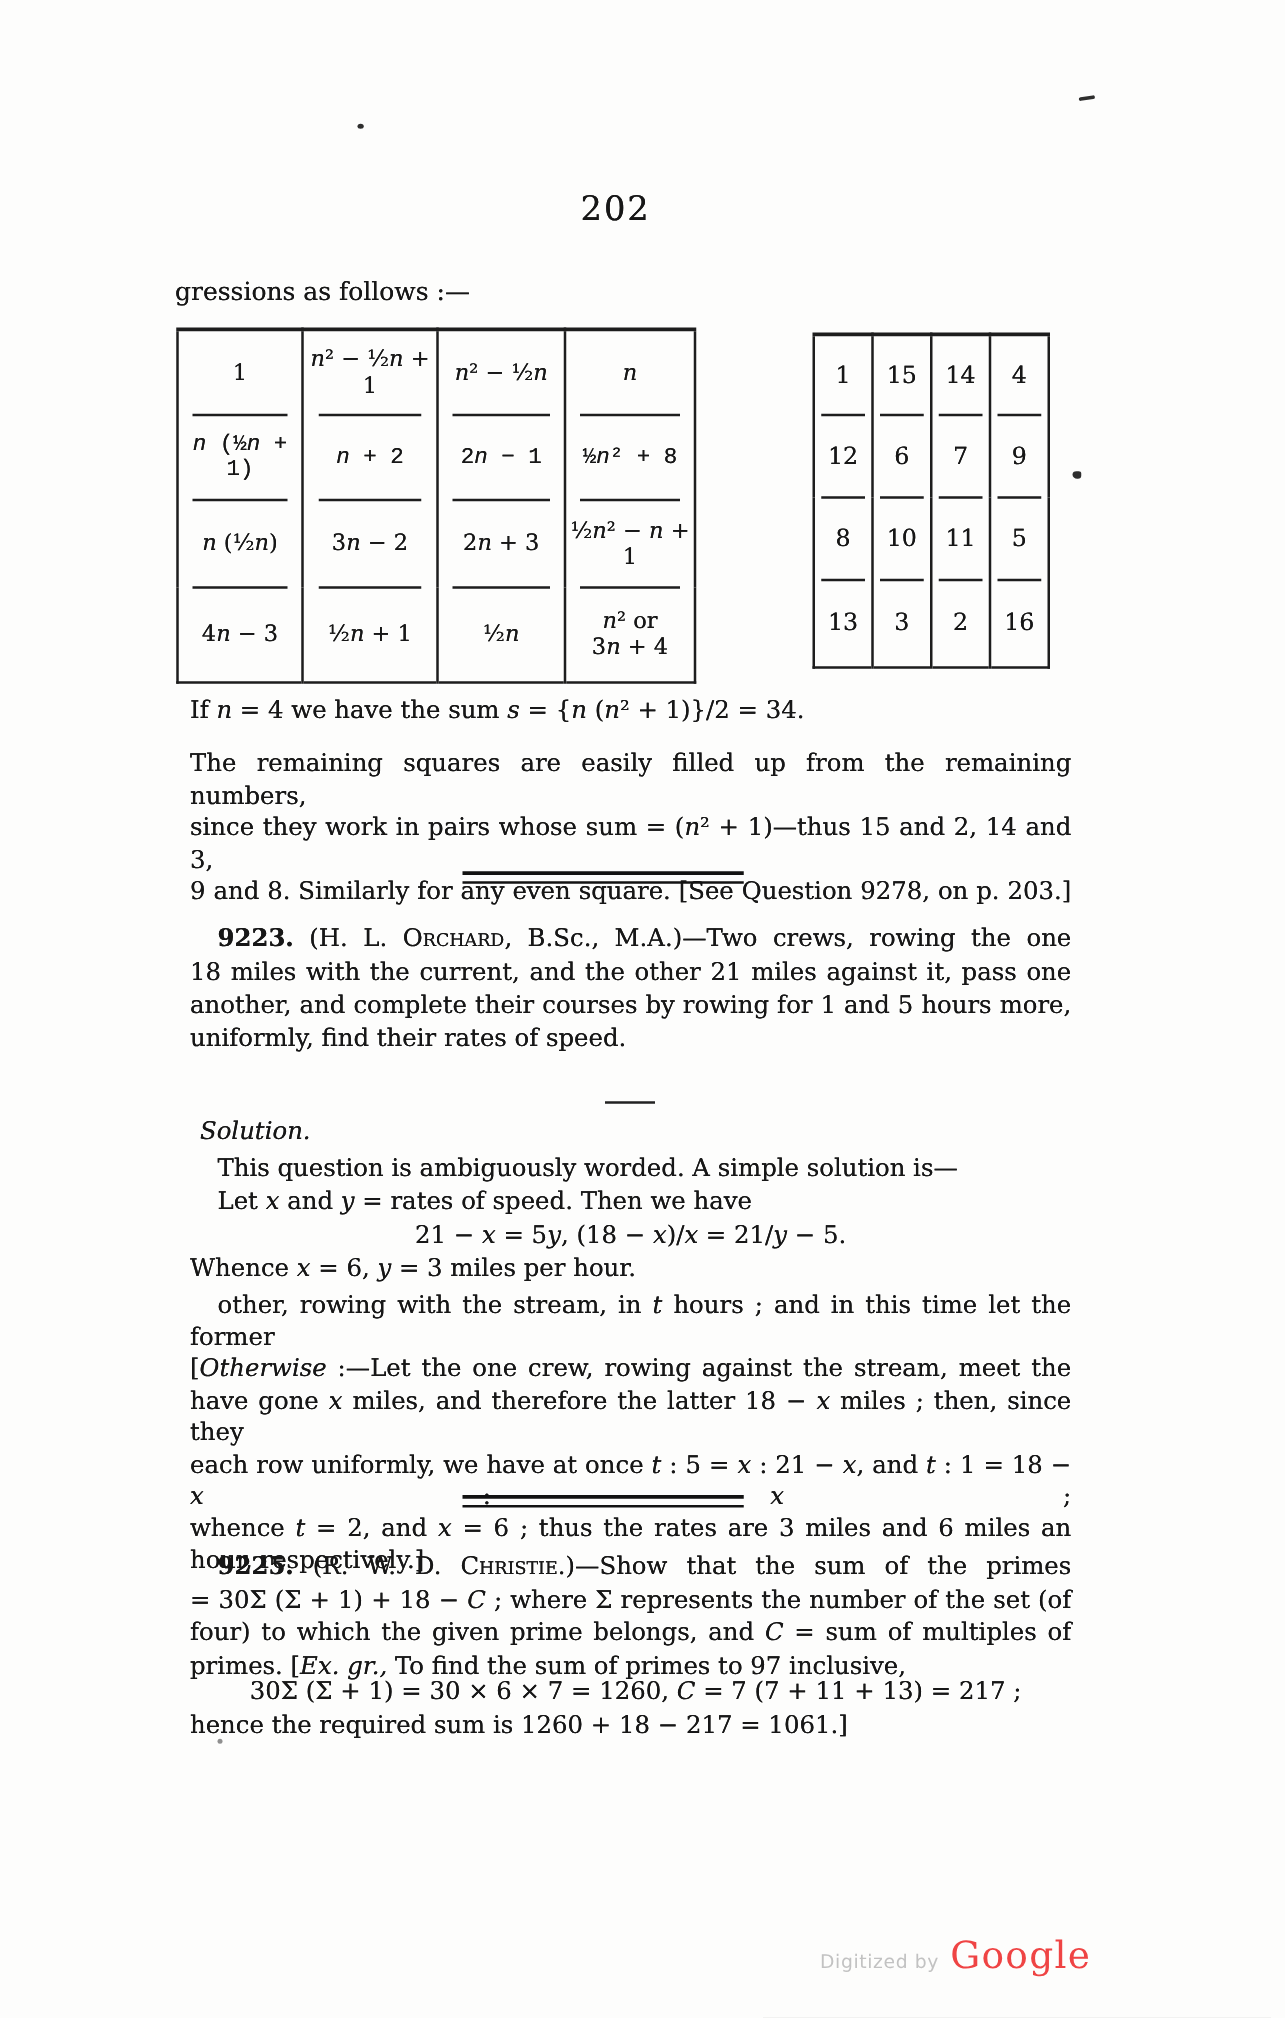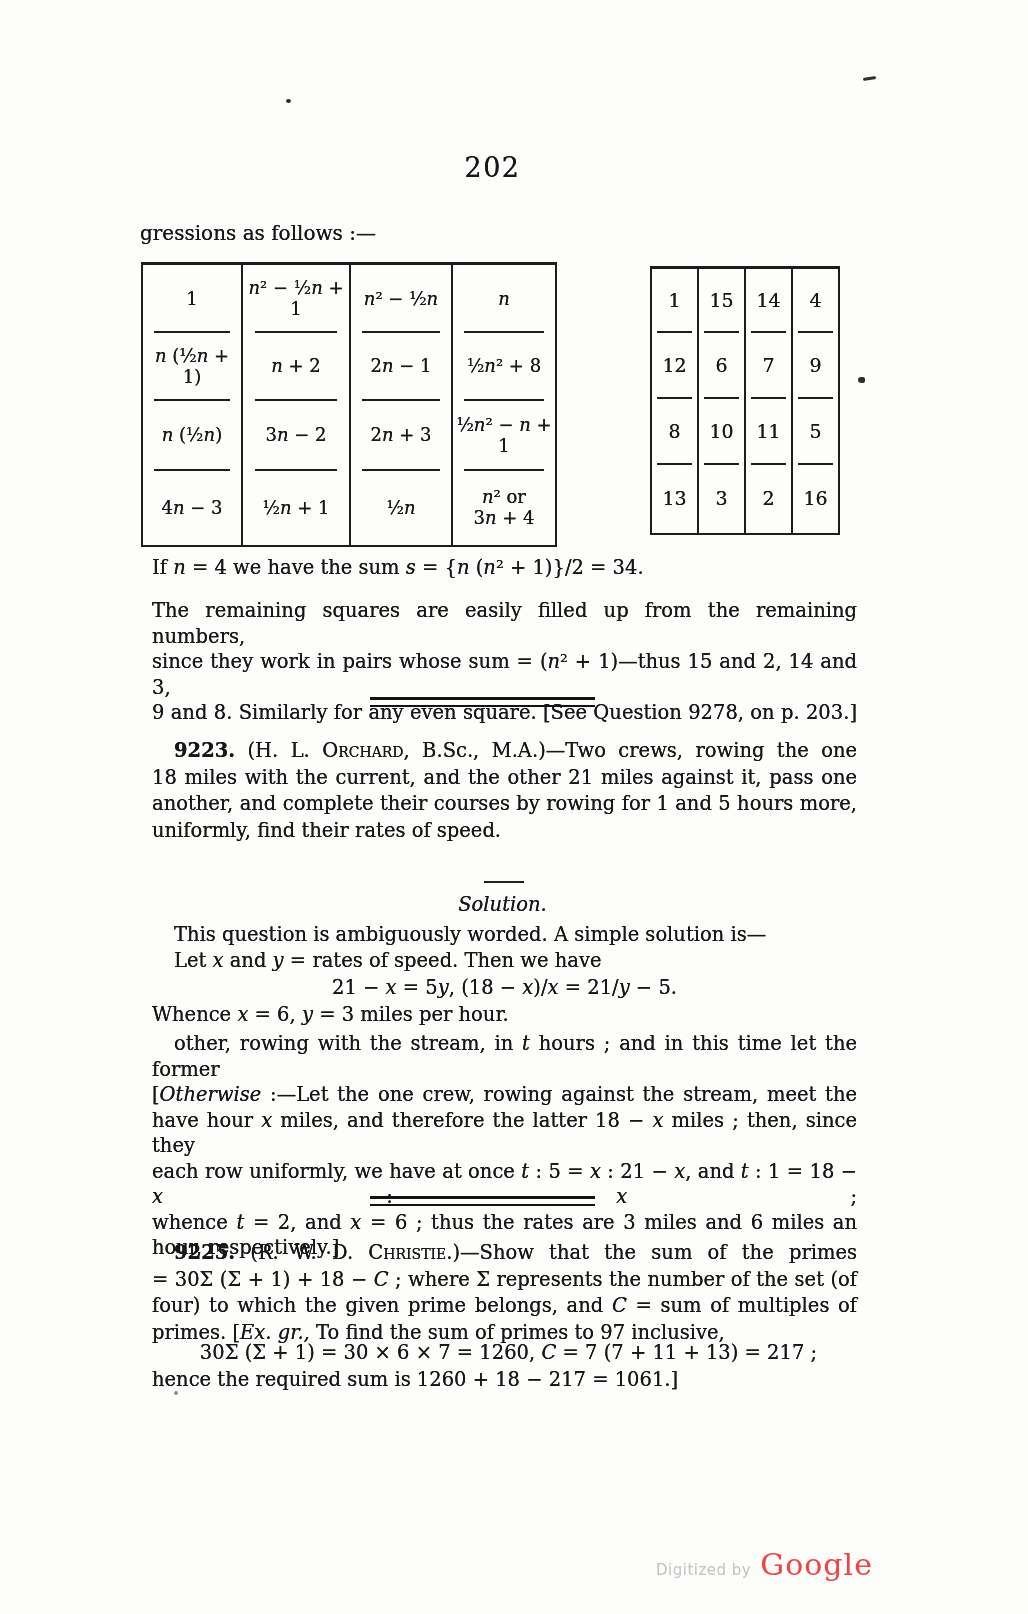--- a/index.html
+++ b/index.html
@@ -23,21 +23,21 @@
   table.scan{position:absolute;border-collapse:collapse;table-layout:fixed;
              border:2px solid #1d1d1d;border-top-width:3px;}
   table.scan td{position:relative;text-align:center;vertical-align:middle;
                 border-left:2px solid #1d1d1d;padding:0 2px;white-space:pre-line;}
   table.scan td:first-child{border-left:none;}
   table.scan tr td::after{content:"";position:absolute;left:11%;right:11%;bottom:-1px;
                           border-bottom:2px solid #1d1d1d;}
   table.scan tr:last-child td::after{display:none;}
   .tbl-left{left:141px;top:262px;font-size:18px;}
   .tbl-left tr:nth-child(1){height:68px;}
-  .tbl-left tr:nth-child(2){height:68px;}
+  .tbl-left tr:nth-child(2){height:68px;font-family:Liberation Mono, monospace;}
   .tbl-left tr:nth-child(3){height:70px;}
   .tbl-left tr:nth-child(4){height:76px;}
   .tbl-right{left:650px;top:266px;font-size:19px;}
   .tbl-right tr:nth-child(1){height:64px;}
   .tbl-right tr:nth-child(2){height:66px;}
   .tbl-right tr:nth-child(3){height:66px;}
   .tbl-right tr:nth-child(4){height:70px;}
 
   
   .col{position:absolute;left:140px;width:705px;font-size:19.5px;margin-left:12px;}
@@ -46,21 +46,21 @@
   .lines.fill-last .line:last-child{text-align-last:justify;}
   .plain .line{text-align:left !important;text-align-last:left !important;}
   .ind1 .line:first-child{text-indent:22px;}
   .ind-all .line{text-indent:22px;}
   .lh26 .line{line-height:26.5px;}
   .center{text-align:center;}
 
   .divider{position:absolute;left:370px;width:225px;height:5px;
            border-top:3px solid #121212;border-bottom:2px solid #121212;}
   .short-rule{position:absolute;left:484px;width:40px;border-top:2px solid #222;}
-  .sol-head{position:absolute;left:140px;width:705px;text-align:center;
+  .sol-head{position:absolute;left:140px;width:705px;text-align:left;
             font-size:19.5px;font-style:italic;text-indent:20px;}
 
   .speck{position:absolute;background:#2e2e2e;border-radius:50%;}
 
   .gfooter{position:absolute;top:1547px;left:656px;display:flex;
            align-items:baseline;gap:9px;text-shadow:none;}
   .gfooter .dig{font-family:"DejaVu Sans","Liberation Sans",sans-serif;
                 font-size:15px;color:#c2c2c2;letter-spacing:.5px;text-align:right;}
   .gfooter .goo{font-family:"DejaVu Serif","Liberation Serif",serif;
                 font-size:30px;color:#ef4444;letter-spacing:1px;}
@@ -177,21 +177,21 @@
     <span><span>21 − </span><span class="it">x</span><span> = 5</span><span class="it">y</span><span>,    (18 − </span><span class="it">x</span><span>)/</span><span class="it">x</span><span> = 21/</span><span class="it">y</span><span> − 5.</span></span>
   </div>
 
   <div class="col plain" style="top:1003px">
     <span><span>Whence </span><span class="it">x</span><span> = 6, </span><span class="it">y</span><span> = 3 miles per hour.</span></span>
   </div>
 
   <div class="col lines ind1" style="top:1031px">
       <div class="line"><span>other, rowing with the stream, in </span><span class="it">t</span><span> hours ; and in this time let the former</span></div>
       <div class="line"><span>[</span><span class="it">Otherwise</span><span> :—Let the one crew, rowing against  the  stream,  meet  the</span></div>
-      <div class="line"><span>have hour </span><span class="it">x</span><span> miles, and therefore the latter 18 − </span><span class="it">x</span><span> miles ; then, since they</span></div>
+      <div class="line"><span>have gone </span><span class="it">x</span><span> miles, and therefore the latter 18 − </span><span class="it">x</span><span> miles ; then, since they</span></div>
       <div class="line"><span>each row uniformly, we have at once </span><span class="it">t</span><span> : 5 = </span><span class="it">x</span><span> : 21 − </span><span class="it">x</span><span>, and </span><span class="it">t</span><span> : 1 = 18 − </span><span class="it">x</span><span> : </span><span class="it">x</span><span> ;</span></div>
       <div class="line"><span>whence </span><span class="it">t</span><span> = 2,  and  </span><span class="it">x</span><span> = 6 ;   thus  the  rates  are  3 miles  and  6 miles an</span></div>
       <div class="line"><span>hour, respectively.]</span></div>
     </div>
 
   <div class="divider" style="top:1196px"></div>
 
   <div class="col lines lh26 ind1" style="top:1240px">
       <div class="line"><span class="b">9225.</span><span>  (R. W. D. </span><span class="sc">Christie</span><span>.)—Show  that  the  sum  of  the  primes</span></div>
       <div class="line"><span>= 30Σ (Σ + 1) + 18 − </span><span class="it">C</span><span> ;  where  Σ  represents  the  number  of  the  set  (of</span></div>

